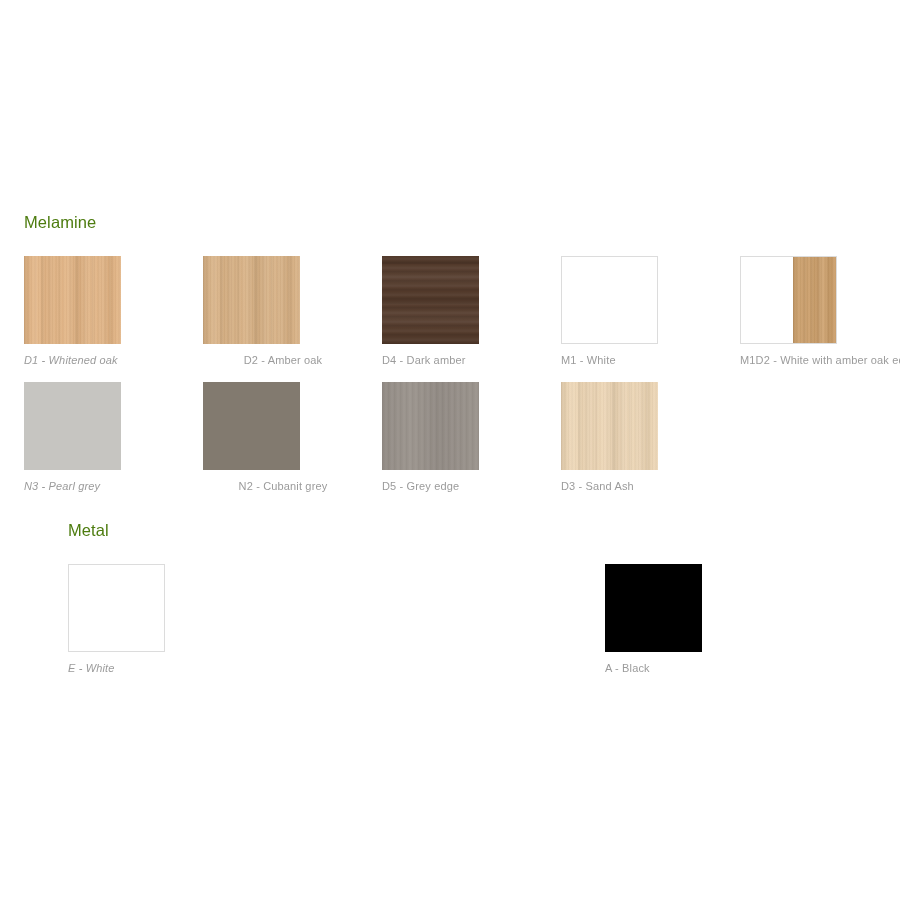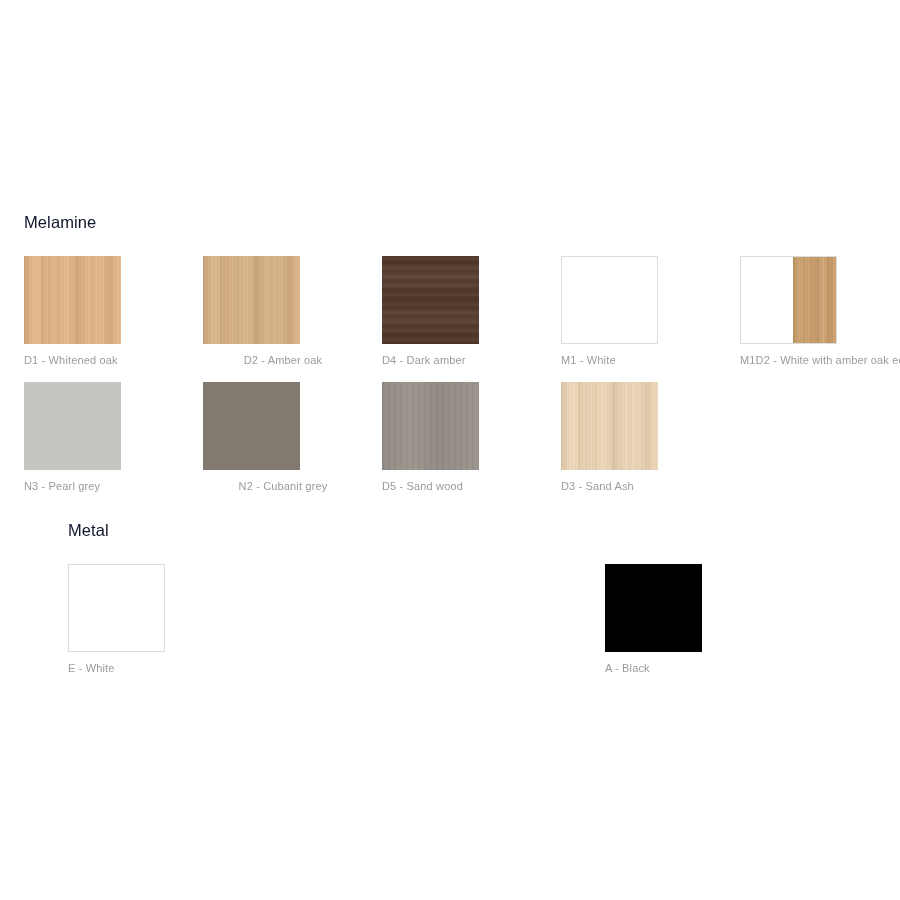--- a/index.html
+++ b/index.html
@@ -30,21 +30,21 @@
     position: absolute;
     left: 24px;
     width: 876px;
   }
   #section-melamine { top: 212px; }
   #section-metal    { top: 520px; padding-left: 44px; }
 
   .section-title {
     font-size: 16.5px;
     line-height: 20px;
-    color: #0f172a;
+    color: #4d7c0f;
     font-weight: 400;
     letter-spacing: 0.1px;
     margin: 0 16px 0 0;
     padding: 0;
     height: 22px;
   }
 
   
   .swatch-grid {
     position: relative;
@@ -52,21 +52,21 @@
   }
   .swatch-row {
     position: relative;
     height: 126px;
   }
   .swatch-cell {
     position: absolute;
     top: 0;
     width: 160px;
   }
-  .swatch-cell[data-col="0"] { left: 0px;   }
+  .swatch-cell[data-col="0"] { left: 0px; font-style: italic;   }
   .swatch-cell[data-col="1"] { left: 179px; text-align: center; }
   .swatch-cell[data-col="2"] { left: 358px; }
   .swatch-cell[data-col="3"] { left: 537px; }
   .swatch-cell[data-col="4"] { left: 716px; }
 
   .swatch-chip {
     position: relative;
     width: 97px;
     height: 88px;
     box-sizing: border-box;
@@ -206,21 +206,21 @@
             <div class="swatch-label">N3 - Pearl grey</div>
           </div>
           <div class="swatch-cell" data-col="1">
             <div class="swatch-chip" style="background: rgb(130, 122, 111);"></div>
             <div class="swatch-label">N2 - Cubanit grey</div>
           </div>
           <div class="swatch-cell" data-col="2">
             <div class="swatch-chip" style="background: rgb(150, 143, 136);">
               <div class="grain soft"></div>
             </div>
-            <div class="swatch-label">D5 - Sand wood</div>
+            <div class="swatch-label">D5 - Grey edge</div>
           </div>
           <div class="swatch-cell" data-col="3">
             <div class="swatch-chip" style="background: rgb(238, 214, 180);">
               <div class="grain vertical "></div>
               <div class="grain vbands"></div>
             </div>
             <div class="swatch-label">D3 - Sand Ash</div>
           </div>
         </div>
       </div>

